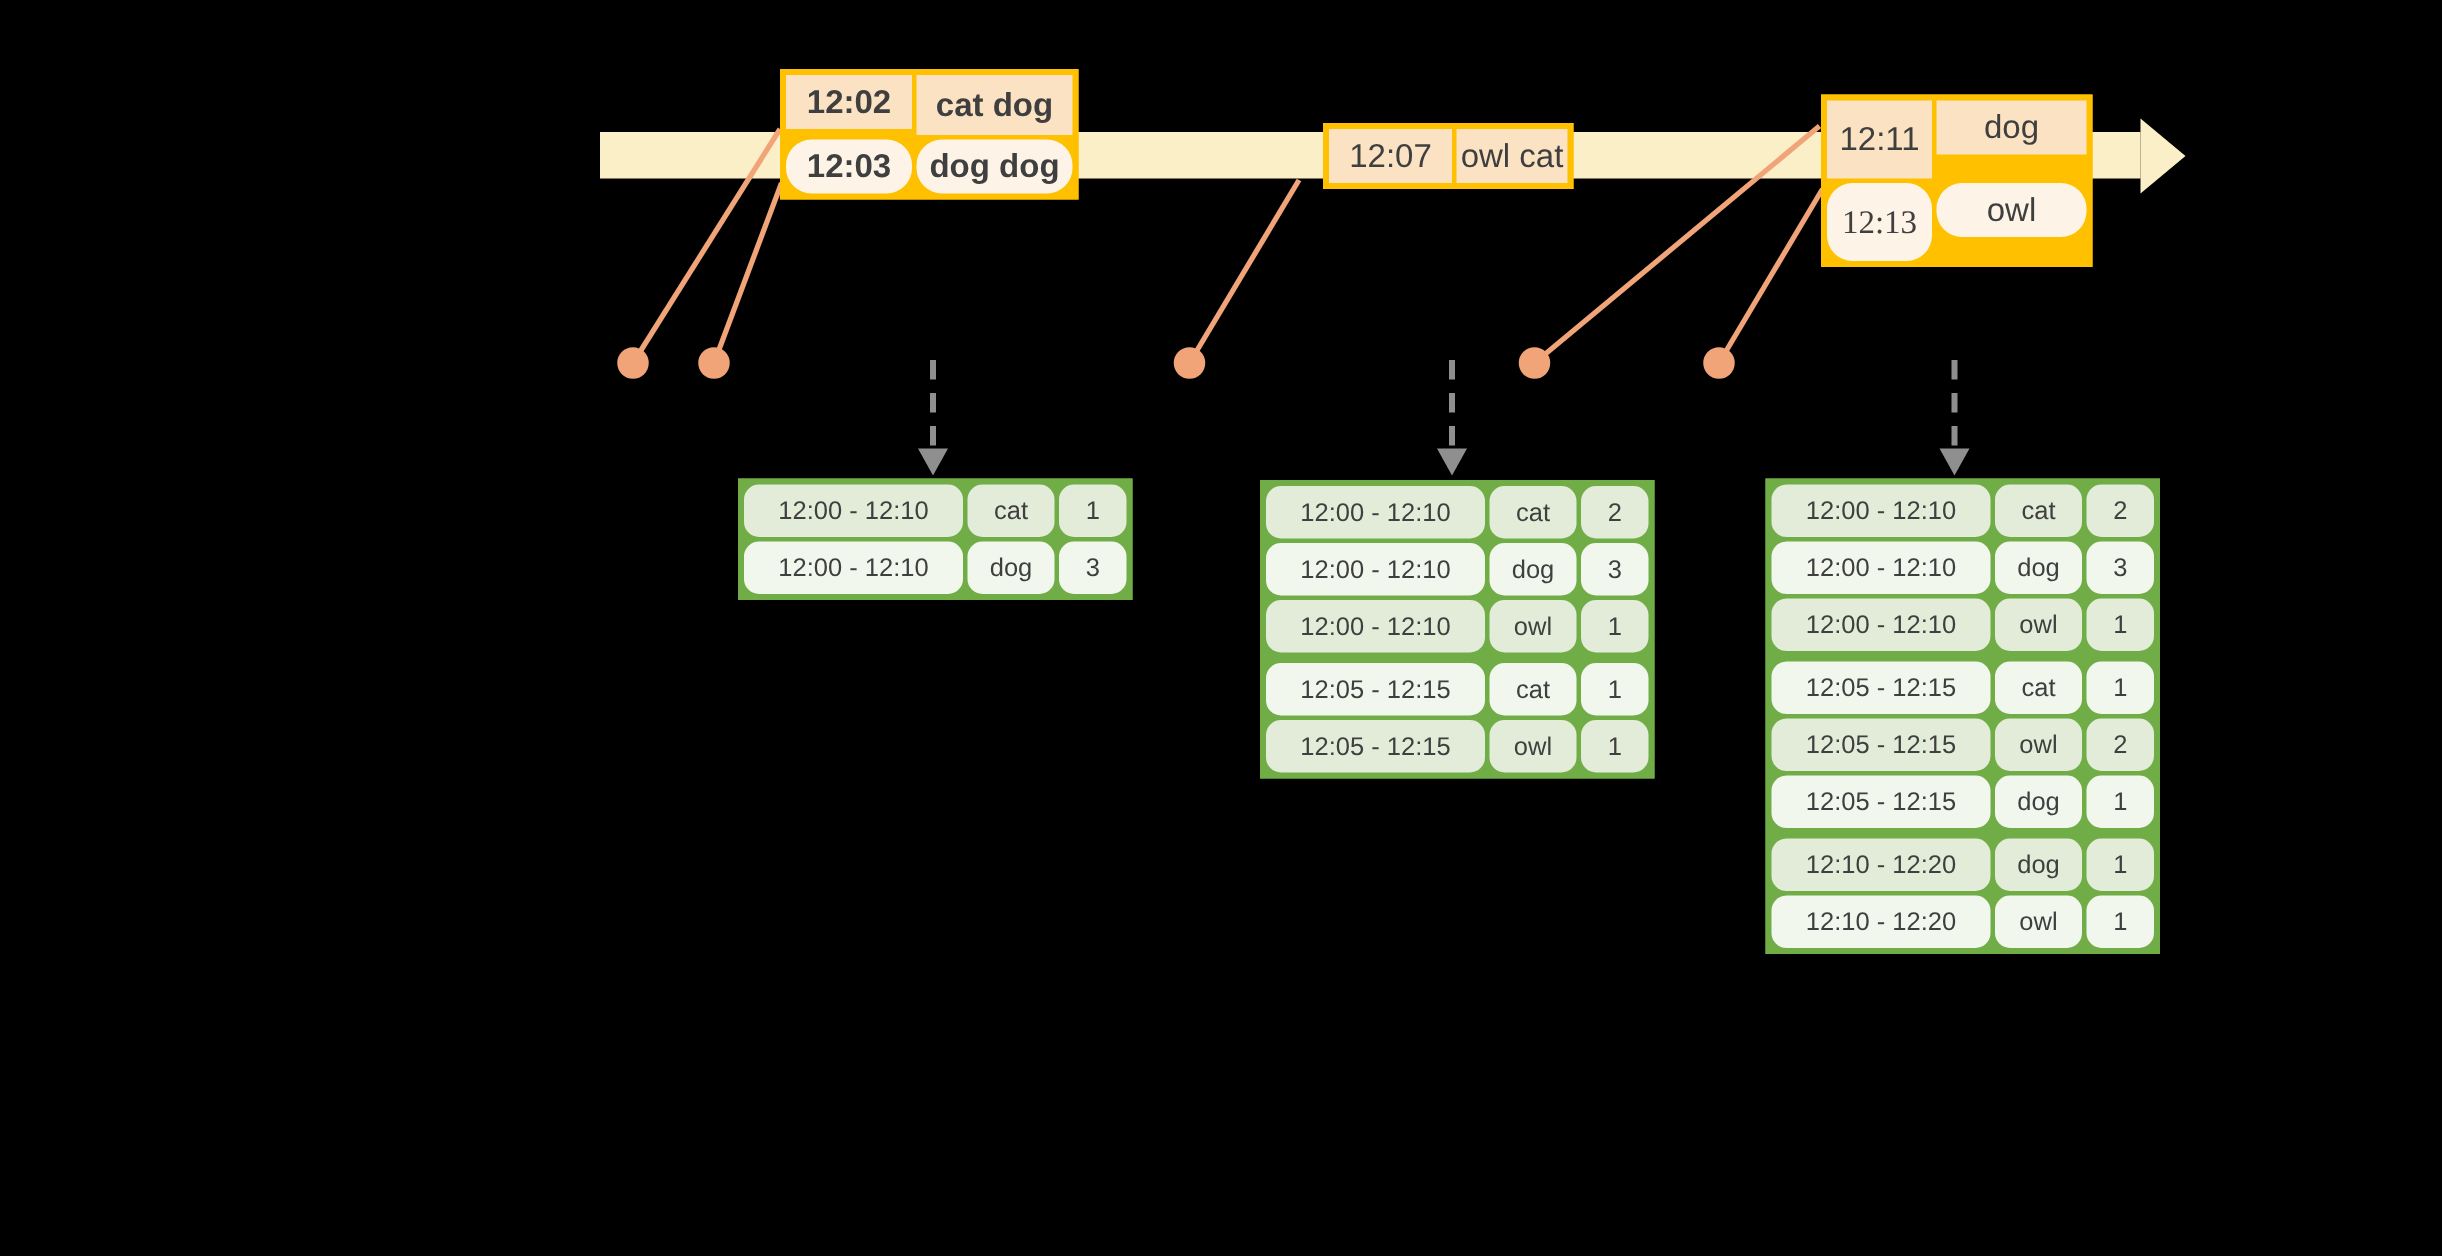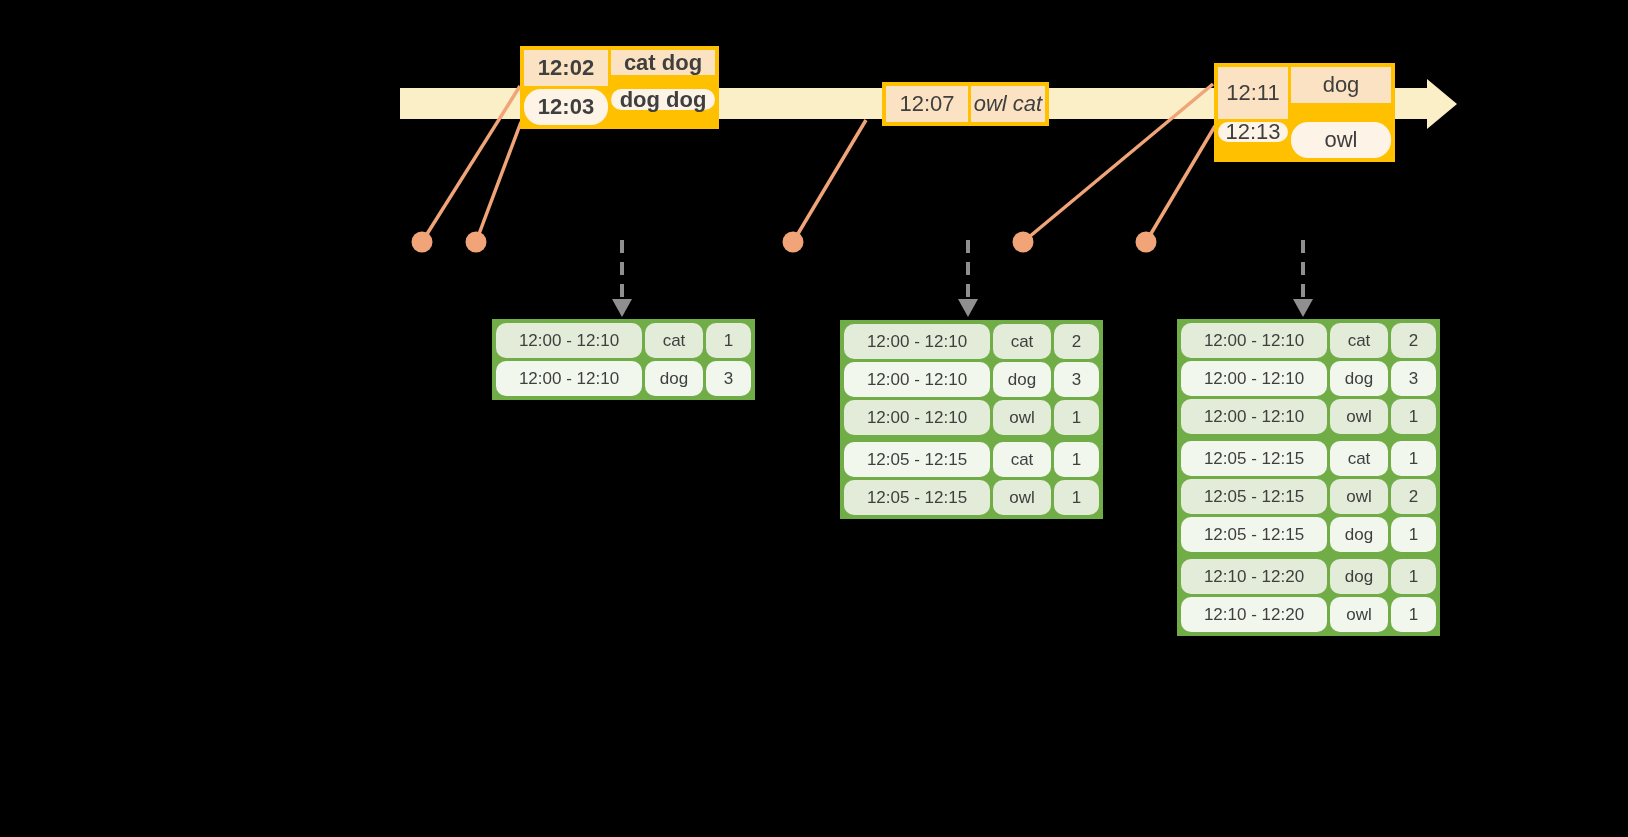--- a/index.html
+++ b/index.html
@@ -111,32 +111,32 @@
       <polygon class="trigger-head" points="958,299 978,299 968,317"></polygon>
     </g>
     <g>
       <line class="trigger-line" x1="1303" y1="240" x2="1303" y2="299"></line>
       <polygon class="trigger-head" points="1293,299 1313,299 1303,317"></polygon>
     </g>
   </svg>
 
   <div class="event-table" style="left: 520px; top: 46px; grid-template-columns: 84px 104px; font-weight: bold;">
       <div class="cell row-peach" style="height: 36px;">12:02</div>
-      <div class="cell row-peach" style="height: 25px;">cat dog</div>
+      <div class="cell row-peach" style="height: 40px;">cat dog</div>
       <div class="cell row-light" style="height: 36px;">12:03</div>
-      <div class="cell row-light" style="height: 21px;">dog dog</div>
+      <div class="cell row-light" style="height: 36px;">dog dog</div>
     </div>
   <div class="event-table" style="left: 882px; top: 82px; grid-template-columns: 82px 74px;">
       <div class="cell row-peach" style="height: 36px;">12:07</div>
-      <div class="cell row-peach" style="height: 36px; font-style: italic;">owl cat</div>
+      <div class="cell row-peach" style="height: 36px;">owl cat</div>
     </div>
   <div class="event-table" style="left: 1214px; top: 63px; grid-template-columns: 70px 100px;">
       <div class="cell row-peach" style="height: 52px;">12:11</div>
       <div class="cell row-peach" style="height: 36px;">dog</div>
-      <div class="cell row-light" style="height: 20px;">12:13</div>
+      <div class="cell row-light" style="height: 52px; font-family: Liberation Serif, serif;">12:13</div>
       <div class="cell row-light" style="height: 36px;">owl</div>
     </div>
 
   <div class="result-table" style="left: 492px; top: 319px;">
       <div class="row row-dark">
         <div class="cell">12:00 - 12:10</div>
         <div class="cell">cat</div>
         <div class="cell">1</div>
       </div>
       <div class="row row-light">

